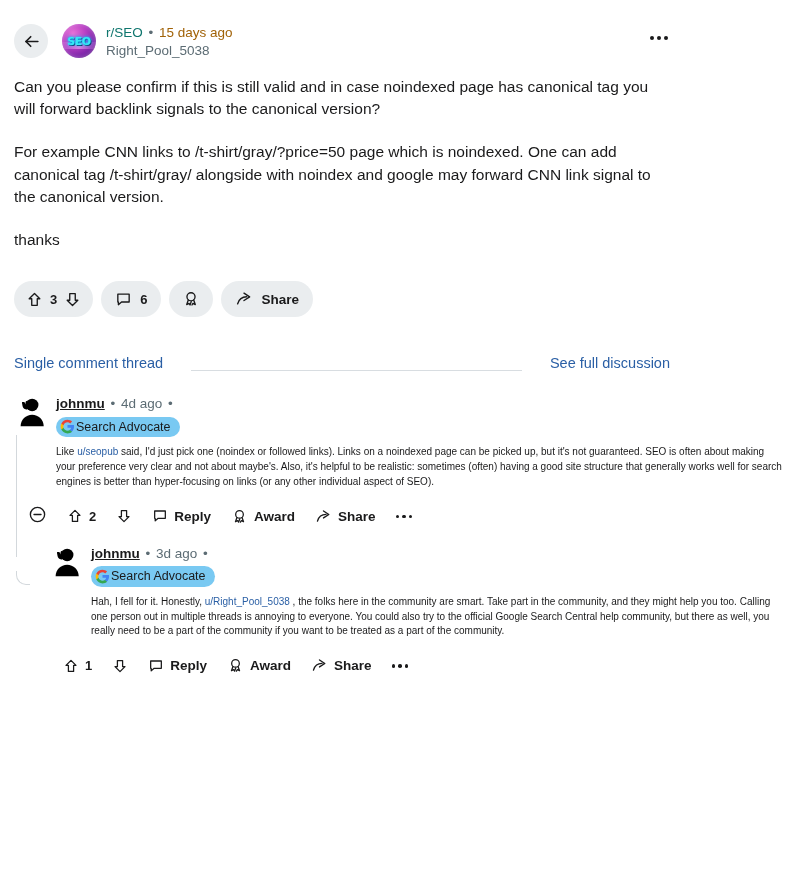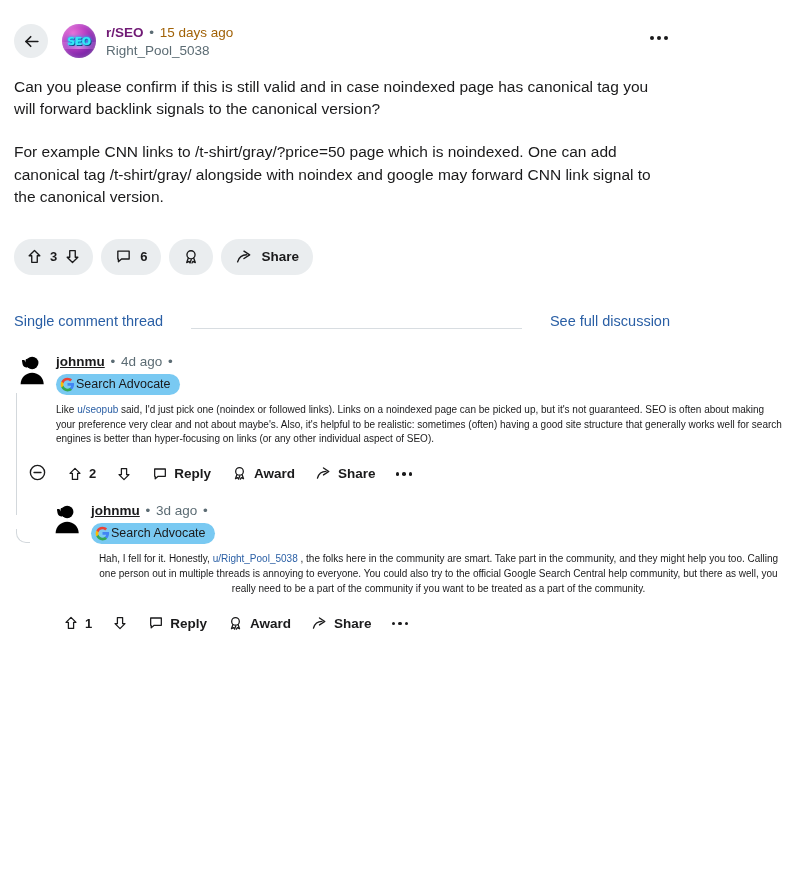--- a/index.html
+++ b/index.html
@@ -42,21 +42,21 @@
     color: #35e8f5;
     text-shadow: 0 0 2px #00d5ff, 0 0 4px #0af, 1px 1px 0 #1a0a33;
     font-family: "DejaVu Sans", sans-serif;
   }
   .sub-avatar .sheen {
     position: absolute; left: -10%; top: 52%; width: 120%; height: 22%;
     background: linear-gradient(90deg, rgba(255,160,255,.0), rgba(255,190,255,.55), rgba(255,160,255,.0));
   }
   .header-meta { margin-left: 10px; line-height: 1.32; padding-top: 2px; }
   .header-line1 { font-size: 13.5px; }
-  .sub-name { font-weight: bold; color: #701a75; }
+  .sub-name { font-weight: normal; color: #0f766e; }
   .dot-sep { color: #5c6c74; margin: 0 2px; }
   .post-age { color: #a16207; }
   .post-author { font-size: 13.5px; color: #5c6c74; }
   .kebab-top {
     position: absolute; right: 14px; top: 32px;
     background: none; border: none; cursor: pointer;
     padding: 4px 2px; line-height: 0;
   }
   .kebab-top span {
     display: inline-block; width: 4px; height: 4px; border-radius: 50%;
@@ -162,21 +162,21 @@
     position: absolute; width: 14px; height: 14px;
     border-left: 1px solid #d3d8dc; border-bottom: 1px solid #d3d8dc;
     border-bottom-left-radius: 10px;
   }
 
   
   #c1 { position: absolute; left: 14px; top: 0; width: 772px; }
   #c1-body { margin-left: 42px; margin-top: 7px; }
   #c1-actions { margin-left: 14px; margin-top: 12px; }
   #c2 { position: relative; margin-left: 35px; margin-top: 14px; }
-  #c2-body { margin-left: 42px; margin-top: 7px; text-align: center; }
+  #c2-body { margin-left: 42px; margin-top: 7px; }
   #c2-actions { margin-left: 14px; margin-top: 12px; }
 </style>
 </head>
 <body>
 
 <div class="page">
 
   <div class="post-header">
     <button class="back-btn">
       <span>
@@ -203,20 +203,21 @@
 
     <button class="kebab-top">
       <span></span><span></span><span></span>
     </button>
   </div>
 
 
   <div class="post-body">
     <p>Can you please confirm if this is still valid and in case noindexed page has canonical tag you will forward backlink signals to the canonical version?</p>
     <p>For example CNN links to /t-shirt/gray/?price=50 page which is noindexed. One can add canonical tag /t-shirt/gray/ alongside with noindex and google may forward CNN link signal to the canonical version.</p>
+    <p>thanks</p>
   </div>
 
   <div class="post-actions">
 
     <div class="pill vote-pill">
       <button class="iconbtn">
         <span>
           <svg width="17" height="17" viewBox="0 0 24 24" fill="none" stroke="#1a1a1b" stroke-width="1.9" stroke-linecap="round" stroke-linejoin="round">
             <path d="M12 3.5 4.5 11h3.6v9.2h7.8V11h3.6z"></path>
           </svg>

